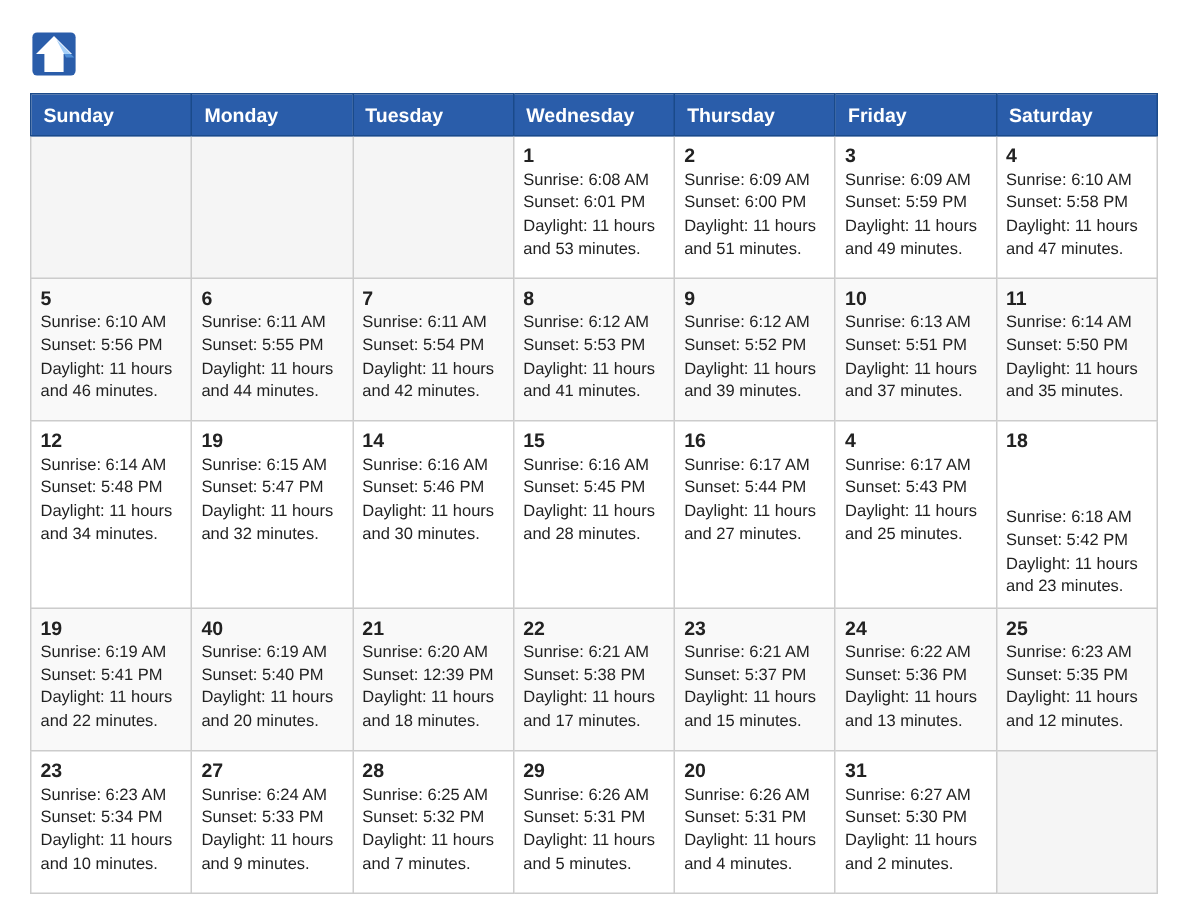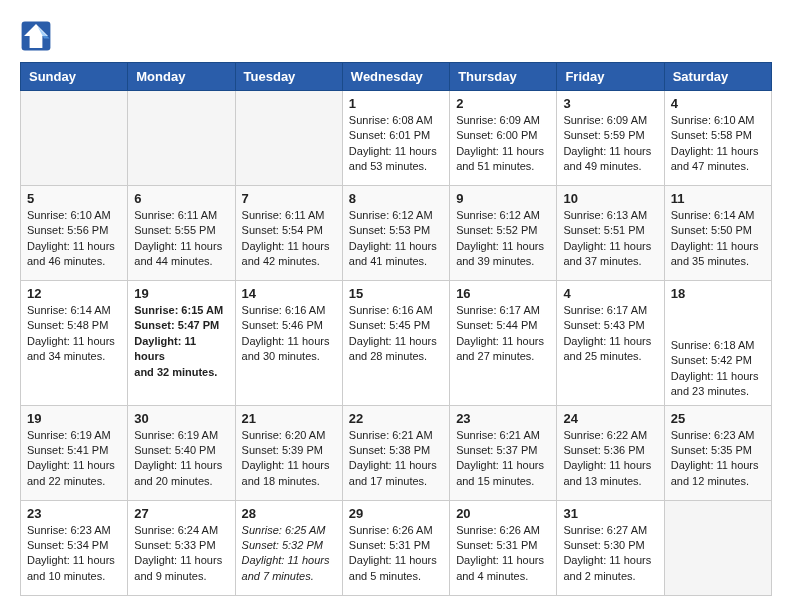--- a/index.html
+++ b/index.html
@@ -209,21 +209,21 @@
       <tr>
         <td>
           <span class="day-num">12</span>
           <div class="day-info" style="white-space: pre-line;">Sunrise: 6:14 AM
 Sunset: 5:48 PM
 Daylight: 11 hours
 and 34 minutes.</div>
         </td>
         <td>
           <span class="day-num">19</span>
-          <div class="day-info" style="white-space: pre-line; font-weight: bold;">Sunrise: 6:15 AM
+          <div class="day-info" style="white-space: pre-line;">Sunrise: 6:15 AM
 Sunset: 5:47 PM
 Daylight: 11 hours
 and 32 minutes.</div>
         </td>
         <td>
           <span class="day-num">14</span>
           <div class="day-info" style="white-space: pre-line;">Sunrise: 6:16 AM
 Sunset: 5:46 PM
 Daylight: 11 hours
 and 30 minutes.</div>
@@ -259,30 +259,30 @@
       </tr>
       <tr>
         <td>
           <span class="day-num">19</span>
           <div class="day-info" style="white-space: pre-line;">Sunrise: 6:19 AM
 Sunset: 5:41 PM
 Daylight: 11 hours
 and 22 minutes.</div>
         </td>
         <td>
-          <span class="day-num">30</span>
+          <span class="day-num">40</span>
           <div class="day-info" style="white-space: pre-line;">Sunrise: 6:19 AM
 Sunset: 5:40 PM
 Daylight: 11 hours
 and 20 minutes.</div>
         </td>
         <td>
           <span class="day-num">21</span>
           <div class="day-info" style="white-space: pre-line;">Sunrise: 6:20 AM
-Sunset: 5:39 PM
+Sunset: 12:39 PM
 Daylight: 11 hours
 and 18 minutes.</div>
         </td>
         <td>
           <span class="day-num">22</span>
           <div class="day-info" style="white-space: pre-line;">Sunrise: 6:21 AM
 Sunset: 5:38 PM
 Daylight: 11 hours
 and 17 minutes.</div>
         </td>
@@ -318,21 +318,21 @@
         </td>
         <td>
           <span class="day-num">27</span>
           <div class="day-info" style="white-space: pre-line;">Sunrise: 6:24 AM
 Sunset: 5:33 PM
 Daylight: 11 hours
 and 9 minutes.</div>
         </td>
         <td>
           <span class="day-num">28</span>
-          <div class="day-info" style="white-space: pre-line; font-style: italic;">Sunrise: 6:25 AM
+          <div class="day-info" style="white-space: pre-line;">Sunrise: 6:25 AM
 Sunset: 5:32 PM
 Daylight: 11 hours
 and 7 minutes.</div>
         </td>
         <td>
           <span class="day-num">29</span>
           <div class="day-info" style="white-space: pre-line;">Sunrise: 6:26 AM
 Sunset: 5:31 PM
 Daylight: 11 hours
 and 5 minutes.</div>

